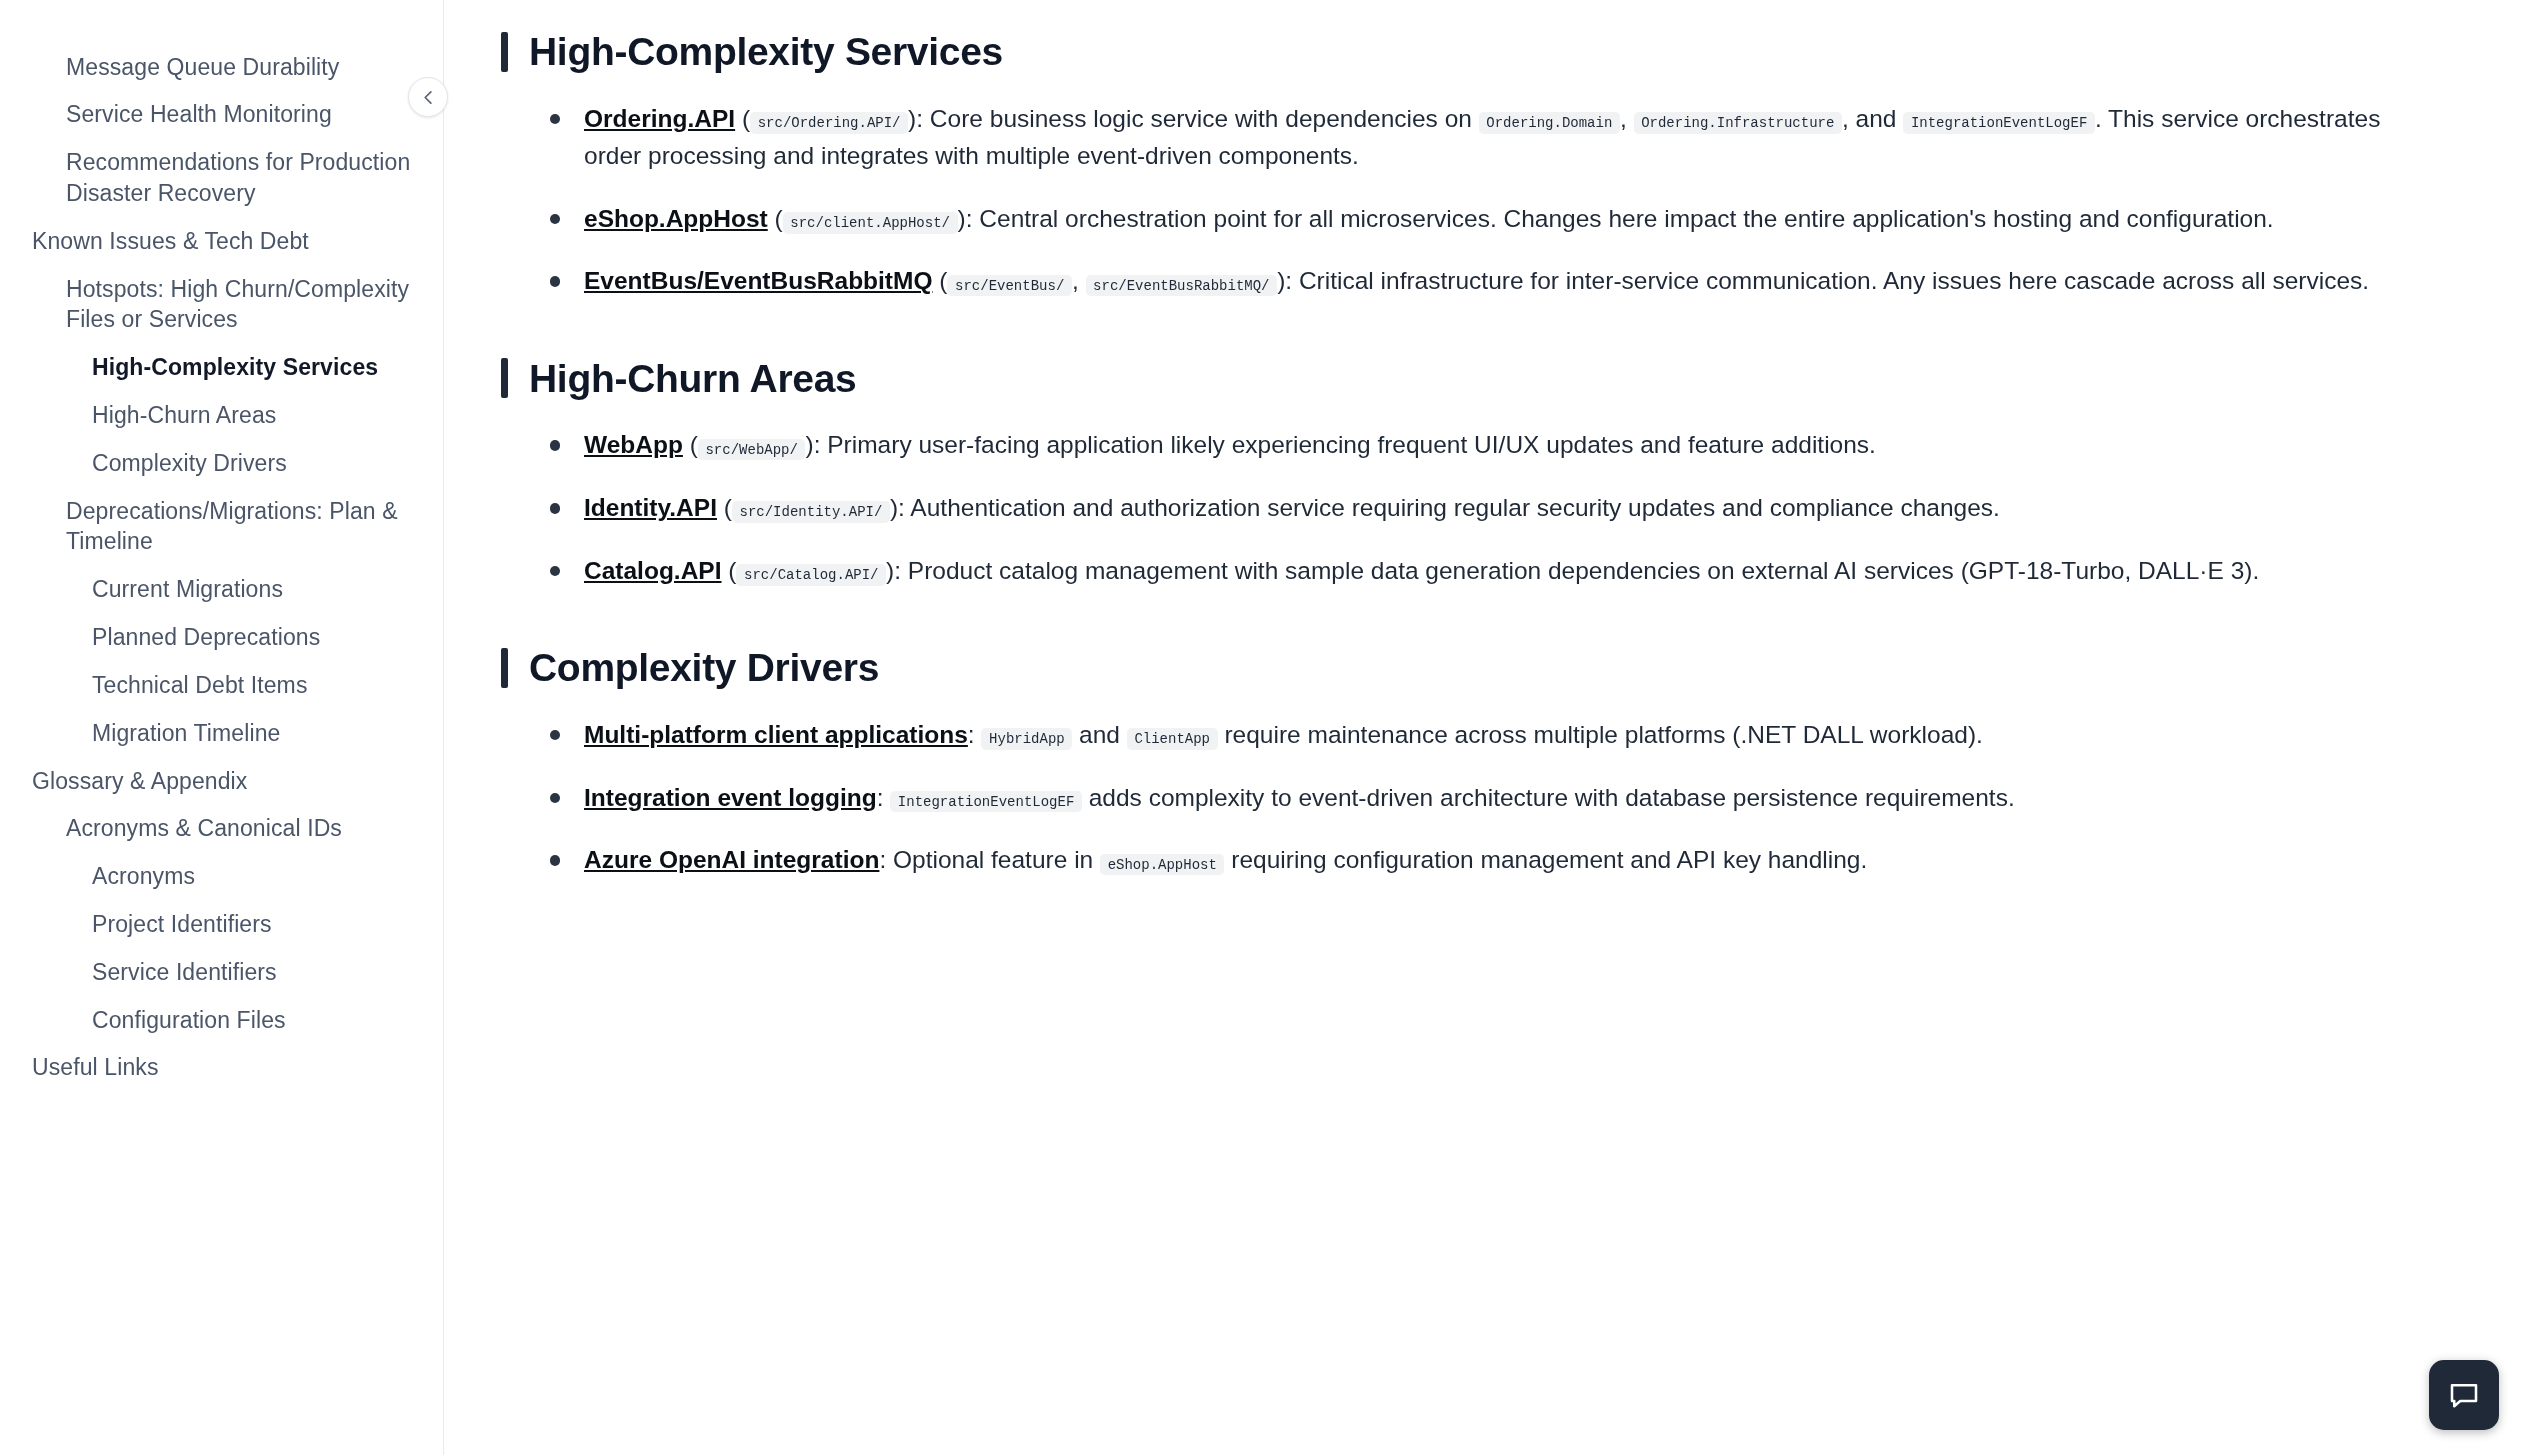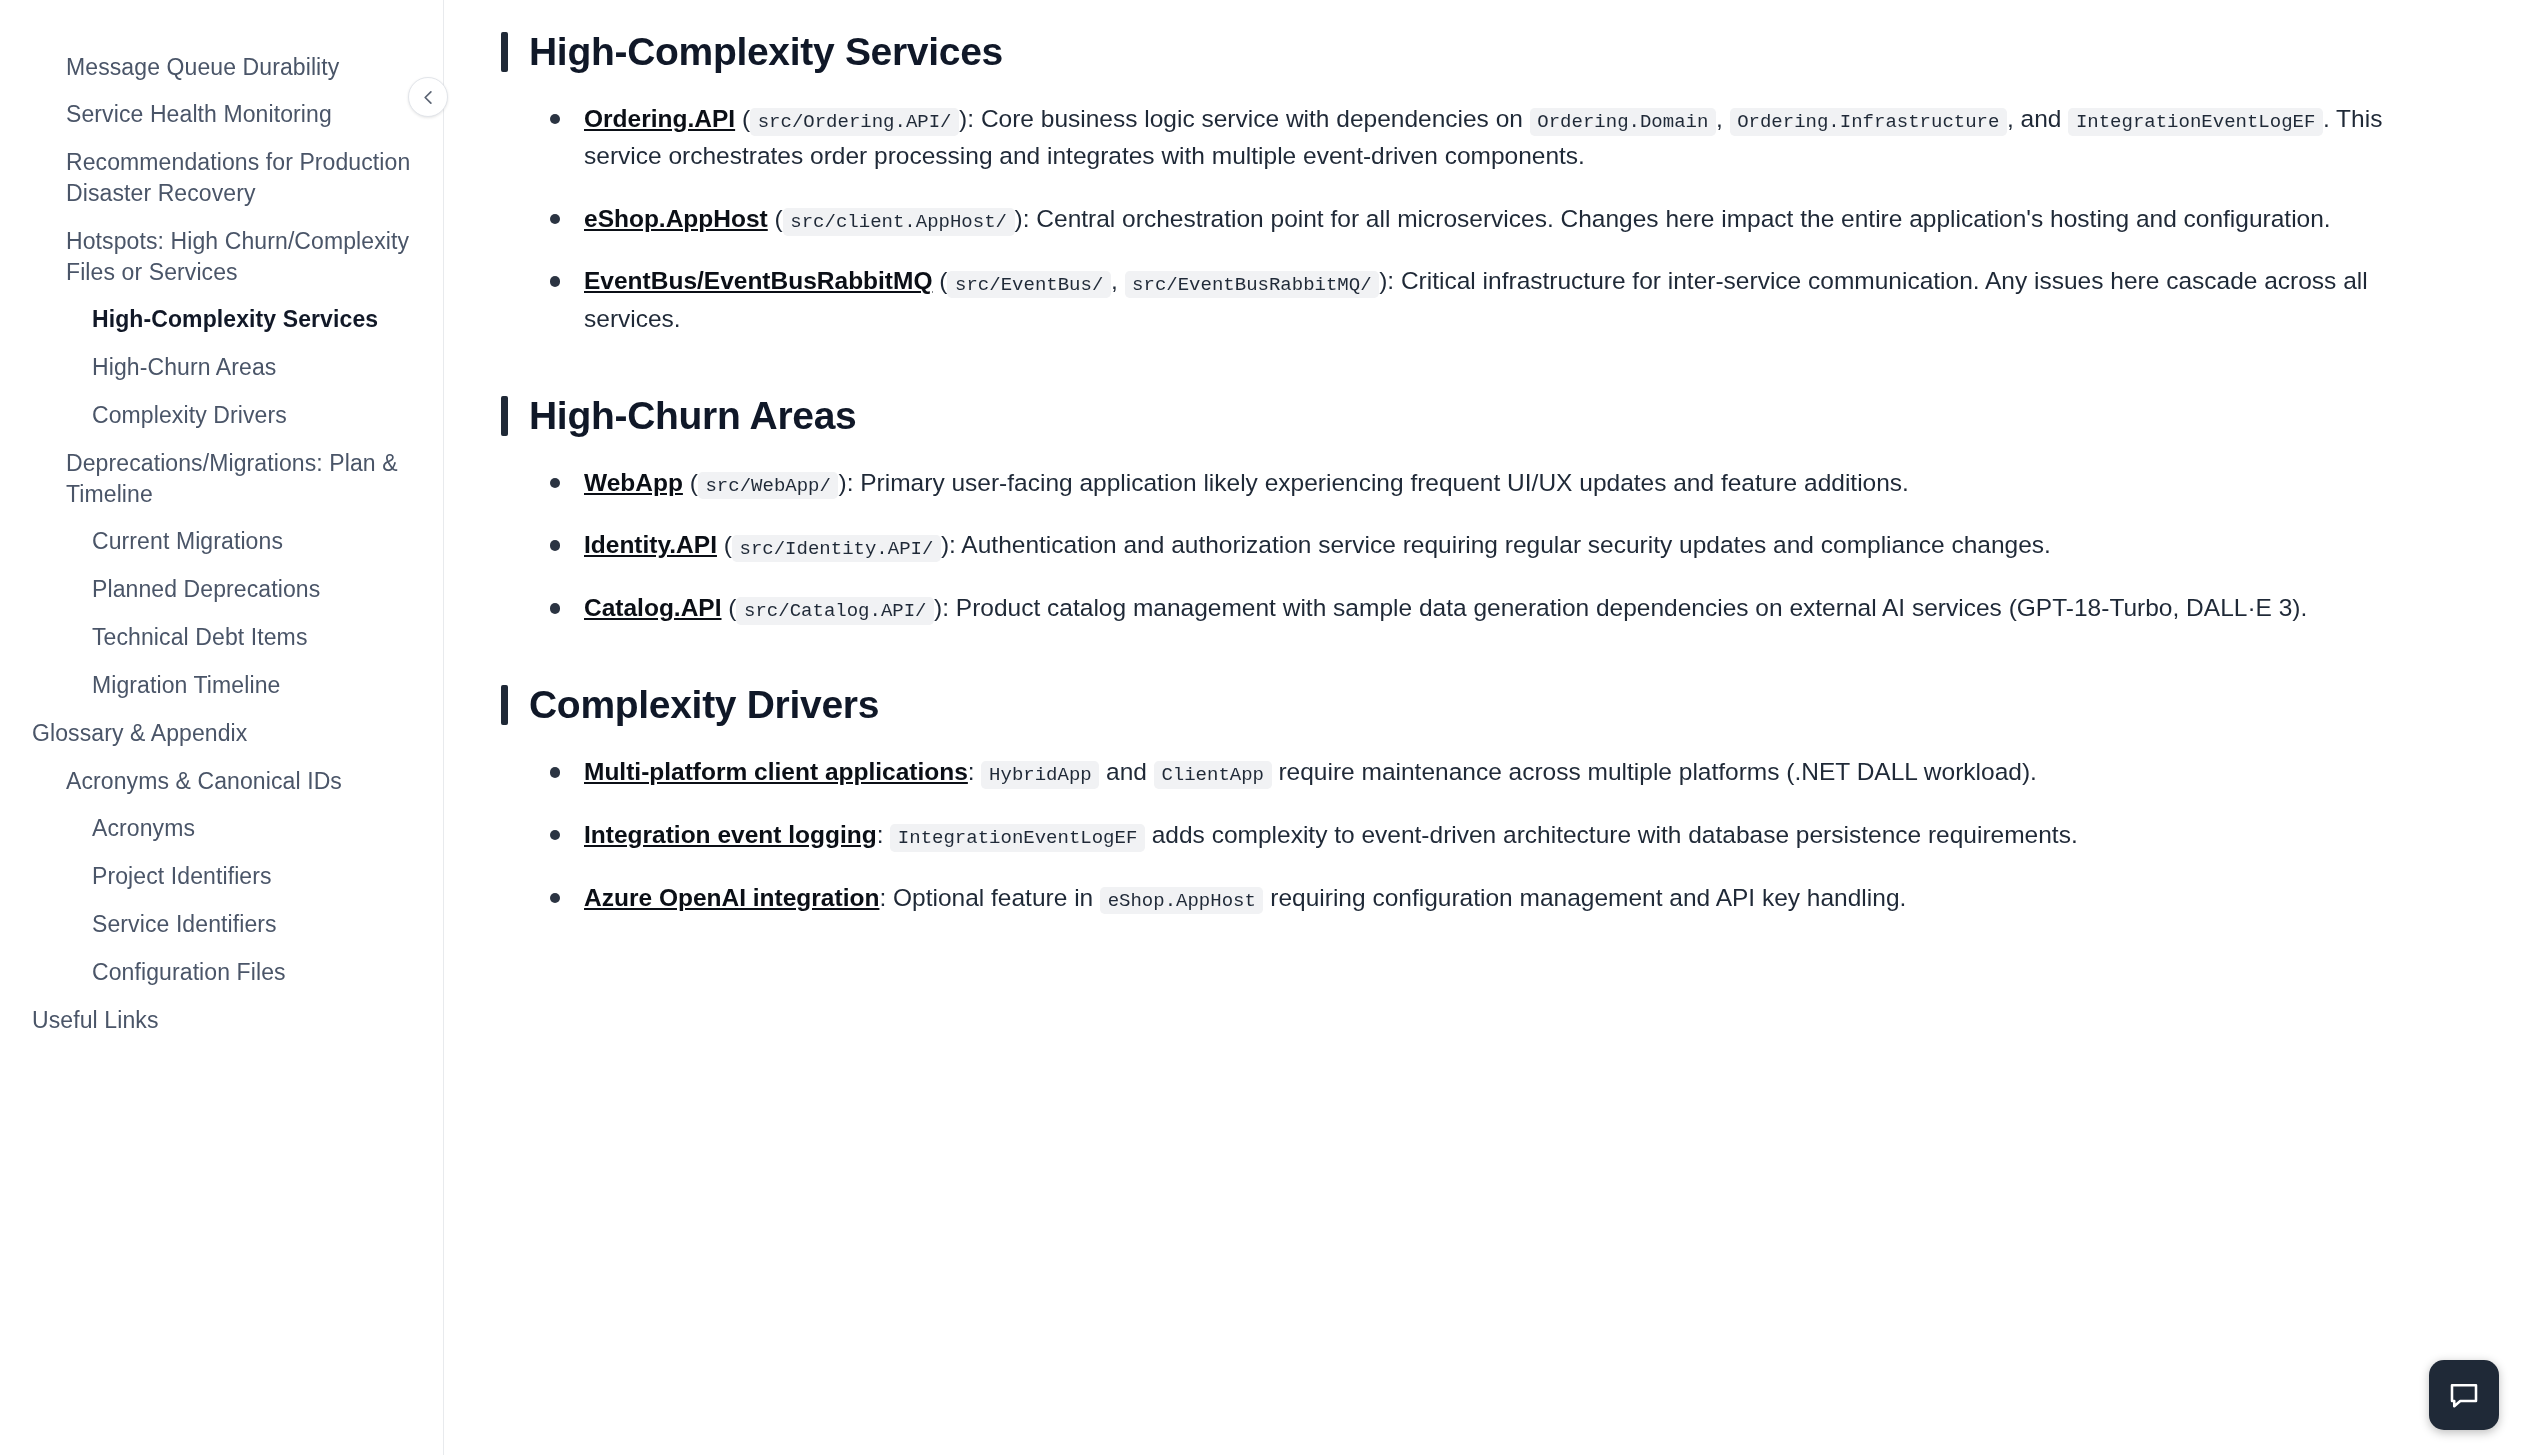--- a/index.html
+++ b/index.html
@@ -107,21 +107,21 @@
     content: "";
     position: absolute;
     left: 5.7px; top: 14px;
     width: 10.4px; height: 10.4px;
     border-radius: 50%;
     background: #2b3442;
   }
   .b { font-weight: bold; color: #0b0f16; text-decoration: underline; }
   code, .code {
     font-family: "Liberation Mono", "DejaVu Sans Mono", monospace;
-    font-size: 19px;
+    font-size: 14px;
     background: #f1f2f4;
     color: #1f2937;
     border-radius: 4.7px;
     padding: 2.8px 7.6px;
     white-space: nowrap;
   }
 
   
   .chat-fab {
     position: absolute;
@@ -146,20 +146,21 @@
 </head>
 <body>
 
 <div class="page">
 
   <nav class="sidebar">
     <div class="sidebar-inner" id="nav-list">
         <div class="nav-item lvl2"><span>Message Queue Durability</span></div>
         <div class="nav-item lvl2"><span>Service Health Monitoring</span></div>
         <div class="nav-item lvl2"><span>Recommendations for Production Disaster Recovery</span></div>
+        <div class="nav-item lvl1"><span>Known Issues &amp; Tech Debt</span></div>
         <div class="nav-item lvl2"><span>Hotspots: High Churn/Complexity Files or Services</span></div>
         <div class="nav-item lvl3 active"><span>High-Complexity Services</span></div>
         <div class="nav-item lvl3"><span>High-Churn Areas</span></div>
         <div class="nav-item lvl3"><span>Complexity Drivers</span></div>
         <div class="nav-item lvl2"><span>Deprecations/Migrations: Plan &amp; Timeline</span></div>
         <div class="nav-item lvl3"><span>Current Migrations</span></div>
         <div class="nav-item lvl3"><span>Planned Deprecations</span></div>
         <div class="nav-item lvl3"><span>Technical Debt Items</span></div>
         <div class="nav-item lvl3"><span>Migration Timeline</span></div>
         <div class="nav-item lvl1"><span>Glossary &amp; Appendix</span></div>

